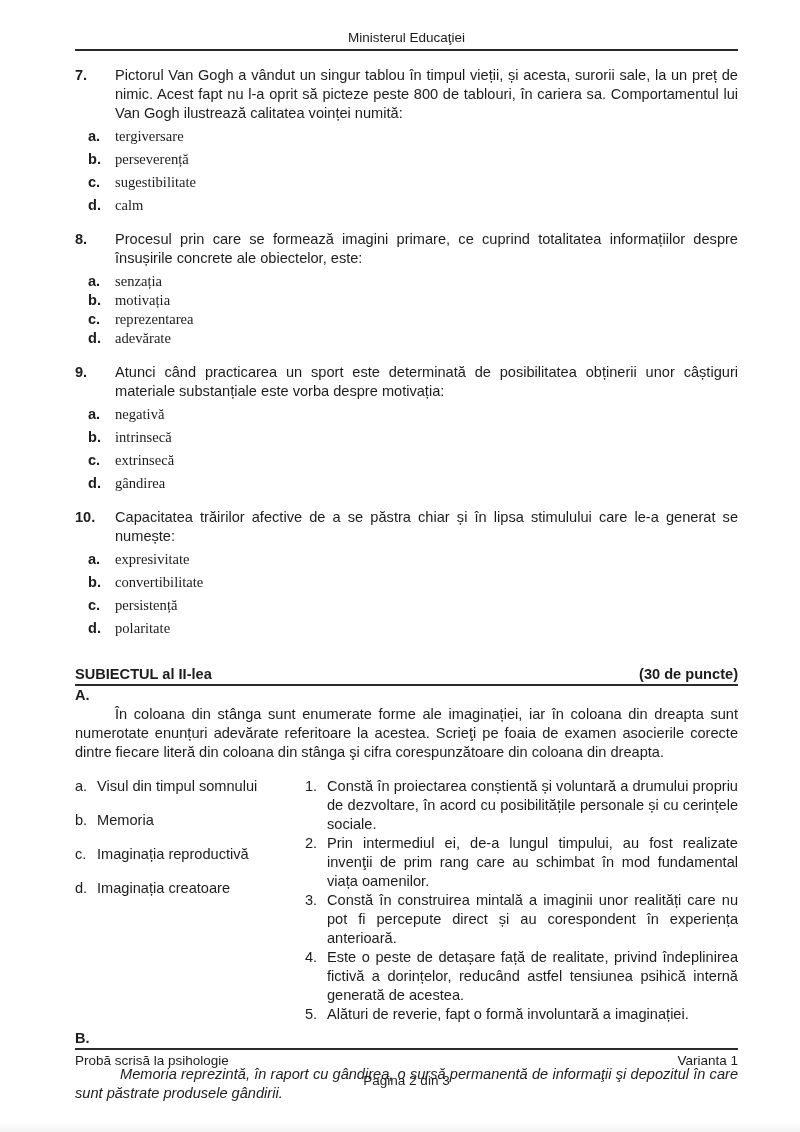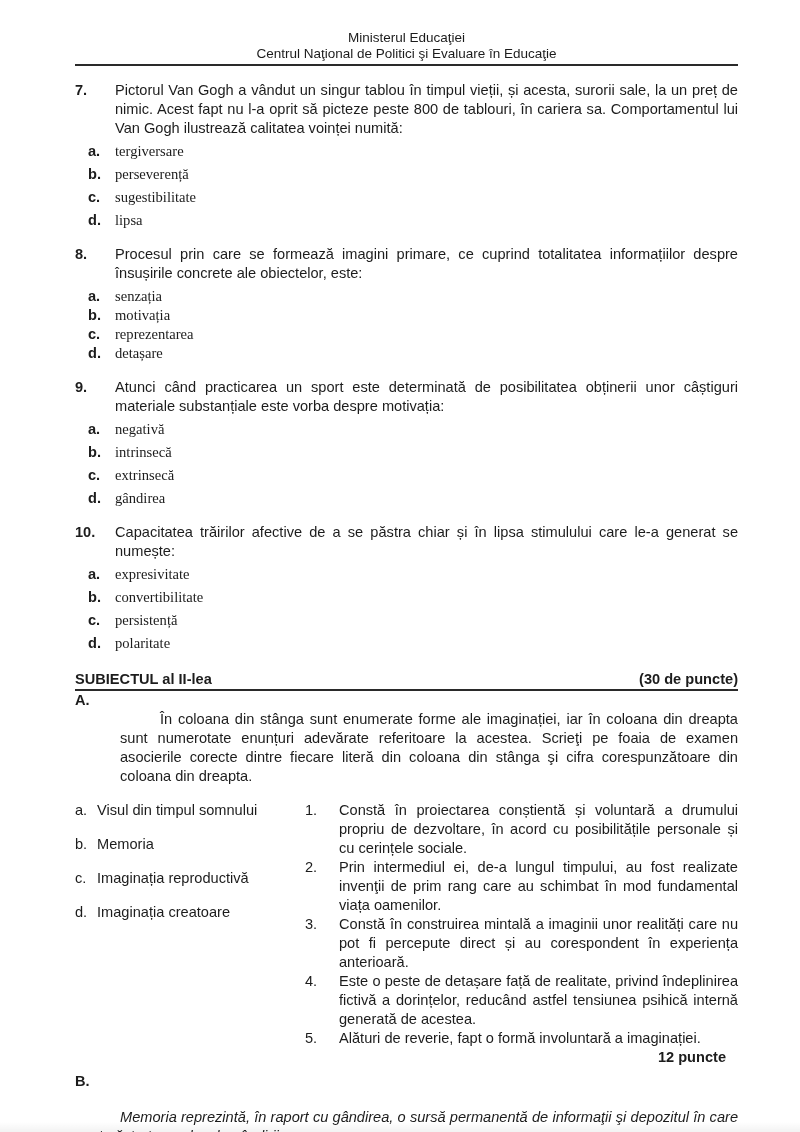--- a/index.html
+++ b/index.html
@@ -29,35 +29,35 @@
   .opt { display: flex; margin-bottom: 4px; }
   .opts.tight .opt { margin-bottom: 0; }
   .opt-letter { flex: 0 0 27px; margin-left: 13px; font-weight: bold; }
   .opt-text { flex: 1; font-family: Liberation Serif, serif; }
 
   
   .sec-heading {
     display: flex; justify-content: space-between;
     font-weight: bold;
     border-bottom: 2px solid #2a2a2a;
-    margin-top: 17px;
+    margin-top: 27px;
     padding-bottom: 0px;
   }
   .part-label { font-weight: bold; }
-  .intro { text-align: justify; text-indent: 40px; margin-left: 45px; }
+  .intro { text-align: justify; text-indent: 40px; }
 
   
   .match { display: flex; margin-top: 15px; }
   .match-left { flex: 0 0 230px; }
   .ml-item { display: flex; margin-bottom: 15px; }
   .ml-letter { flex: 0 0 22px; }
   .match-right { flex: 1; }
   .mr-item { display: flex; }
   .mr-num { flex: 0 0 22px; }
-  .mr-text { flex: 1; text-align: justify; margin-left: 12px; }
+  .mr-text { flex: 1; text-align: justify; }
 
   .points-line { text-align: right; padding-right: 12px; font-weight: bold; }
 
   .partB { margin-top: 5px; }
   .quote { margin-top: 17px; font-style: italic; text-align: justify; text-indent: 45px; }
 
   
   .doc-footer {
     position: absolute;
     left: 75px; right: 62px; top: 1048px;
@@ -74,21 +74,20 @@
   }
 </style>
 </head>
 <body>
 
 <div class="page">
   <div class="content">
 
     <div class="doc-header">
       <div>Ministerul Educaţiei</div>
-      <div>Centrul Naţional de Politici şi Evaluare în Educaţie</div>
       <div class="rule"></div>
     </div>
 
     <div class="question">
       <div class="q-head">
         <div class="q-num">7.</div>
         <div class="q-text">Pictorul Van Gogh a vândut un singur tablou în timpul vieții, și acesta, surorii sale, la un preț de nimic. Acest fapt nu l-a oprit să picteze peste 800 de tablouri, în cariera sa. Comportamentul lui Van Gogh ilustrează calitatea voinței numită:</div>
       </div>
       <div class="opts">
         <div class="opt">
@@ -98,21 +97,21 @@
         <div class="opt">
           <span class="opt-letter">b.</span>
           <span class="opt-text">perseverență</span>
         </div>
         <div class="opt">
           <span class="opt-letter">c.</span>
           <span class="opt-text">sugestibilitate</span>
         </div>
         <div class="opt">
           <span class="opt-letter">d.</span>
-          <span class="opt-text">lipsa</span>
+          <span class="opt-text">calm</span>
         </div>
       </div>
     </div>
 
     <div class="question">
       <div class="q-head">
         <div class="q-num">8.</div>
         <div class="q-text">Procesul prin care se formează imagini primare, ce cuprind totalitatea informațiilor despre însușirile concrete ale obiectelor, este:</div>
       </div>
       <div class="opts tight">
@@ -123,21 +122,21 @@
         <div class="opt">
           <span class="opt-letter">b.</span>
           <span class="opt-text">motivația</span>
         </div>
         <div class="opt">
           <span class="opt-letter">c.</span>
           <span class="opt-text">reprezentarea</span>
         </div>
         <div class="opt">
           <span class="opt-letter">d.</span>
-          <span class="opt-text">detașare</span>
+          <span class="opt-text">adevărate</span>
         </div>
       </div>
     </div>
 
     <div class="question">
       <div class="q-head">
         <div class="q-num">9.</div>
         <div class="q-text">Atunci când practicarea un sport este determinată de posibilitatea obținerii unor câștiguri materiale substanțiale este vorba despre motivația:</div>
       </div>
       <div class="opts">
@@ -226,26 +225,32 @@
           <span class="mr-text">Constă în construirea mintală a imaginii unor realități care nu pot fi percepute direct și au corespondent în experiența anterioară.</span>
         </div>
         <div class="mr-item">
           <span class="mr-num">4.</span>
           <span class="mr-text">Este o peste de detașare față de realitate, privind îndeplinirea fictivă a dorințelor, reducând astfel tensiunea psihică internă generată de acestea.</span>
         </div>
         <div class="mr-item">
           <span class="mr-num">5.</span>
           <span class="mr-text">Alături de reverie, fapt o formă involuntară a imaginației.</span>
         </div>
-        <div class="points-line">12 puncte</div>
       </div>
     </div>
 
     <div class="partB">
       <div class="part-label">B.</div>
       <div class="quote">Memoria reprezintă, în raport cu gândirea, o sursă permanentă de informaţii şi depozitul în care sunt păstrate produsele gândirii.</div>
     </div>
 
   </div>
 
+  <div class="doc-footer">
+    <div class="footer-row">
+      <span>Probă scrisă la psihologie</span>
+      <span>Varianta 1</span>
+    </div>
+    <div class="footer-center">Pagina 2 din 3</div>
+  </div>
 
   <div class="bottom-shade"></div>
 </div>
 
 </body></html>

